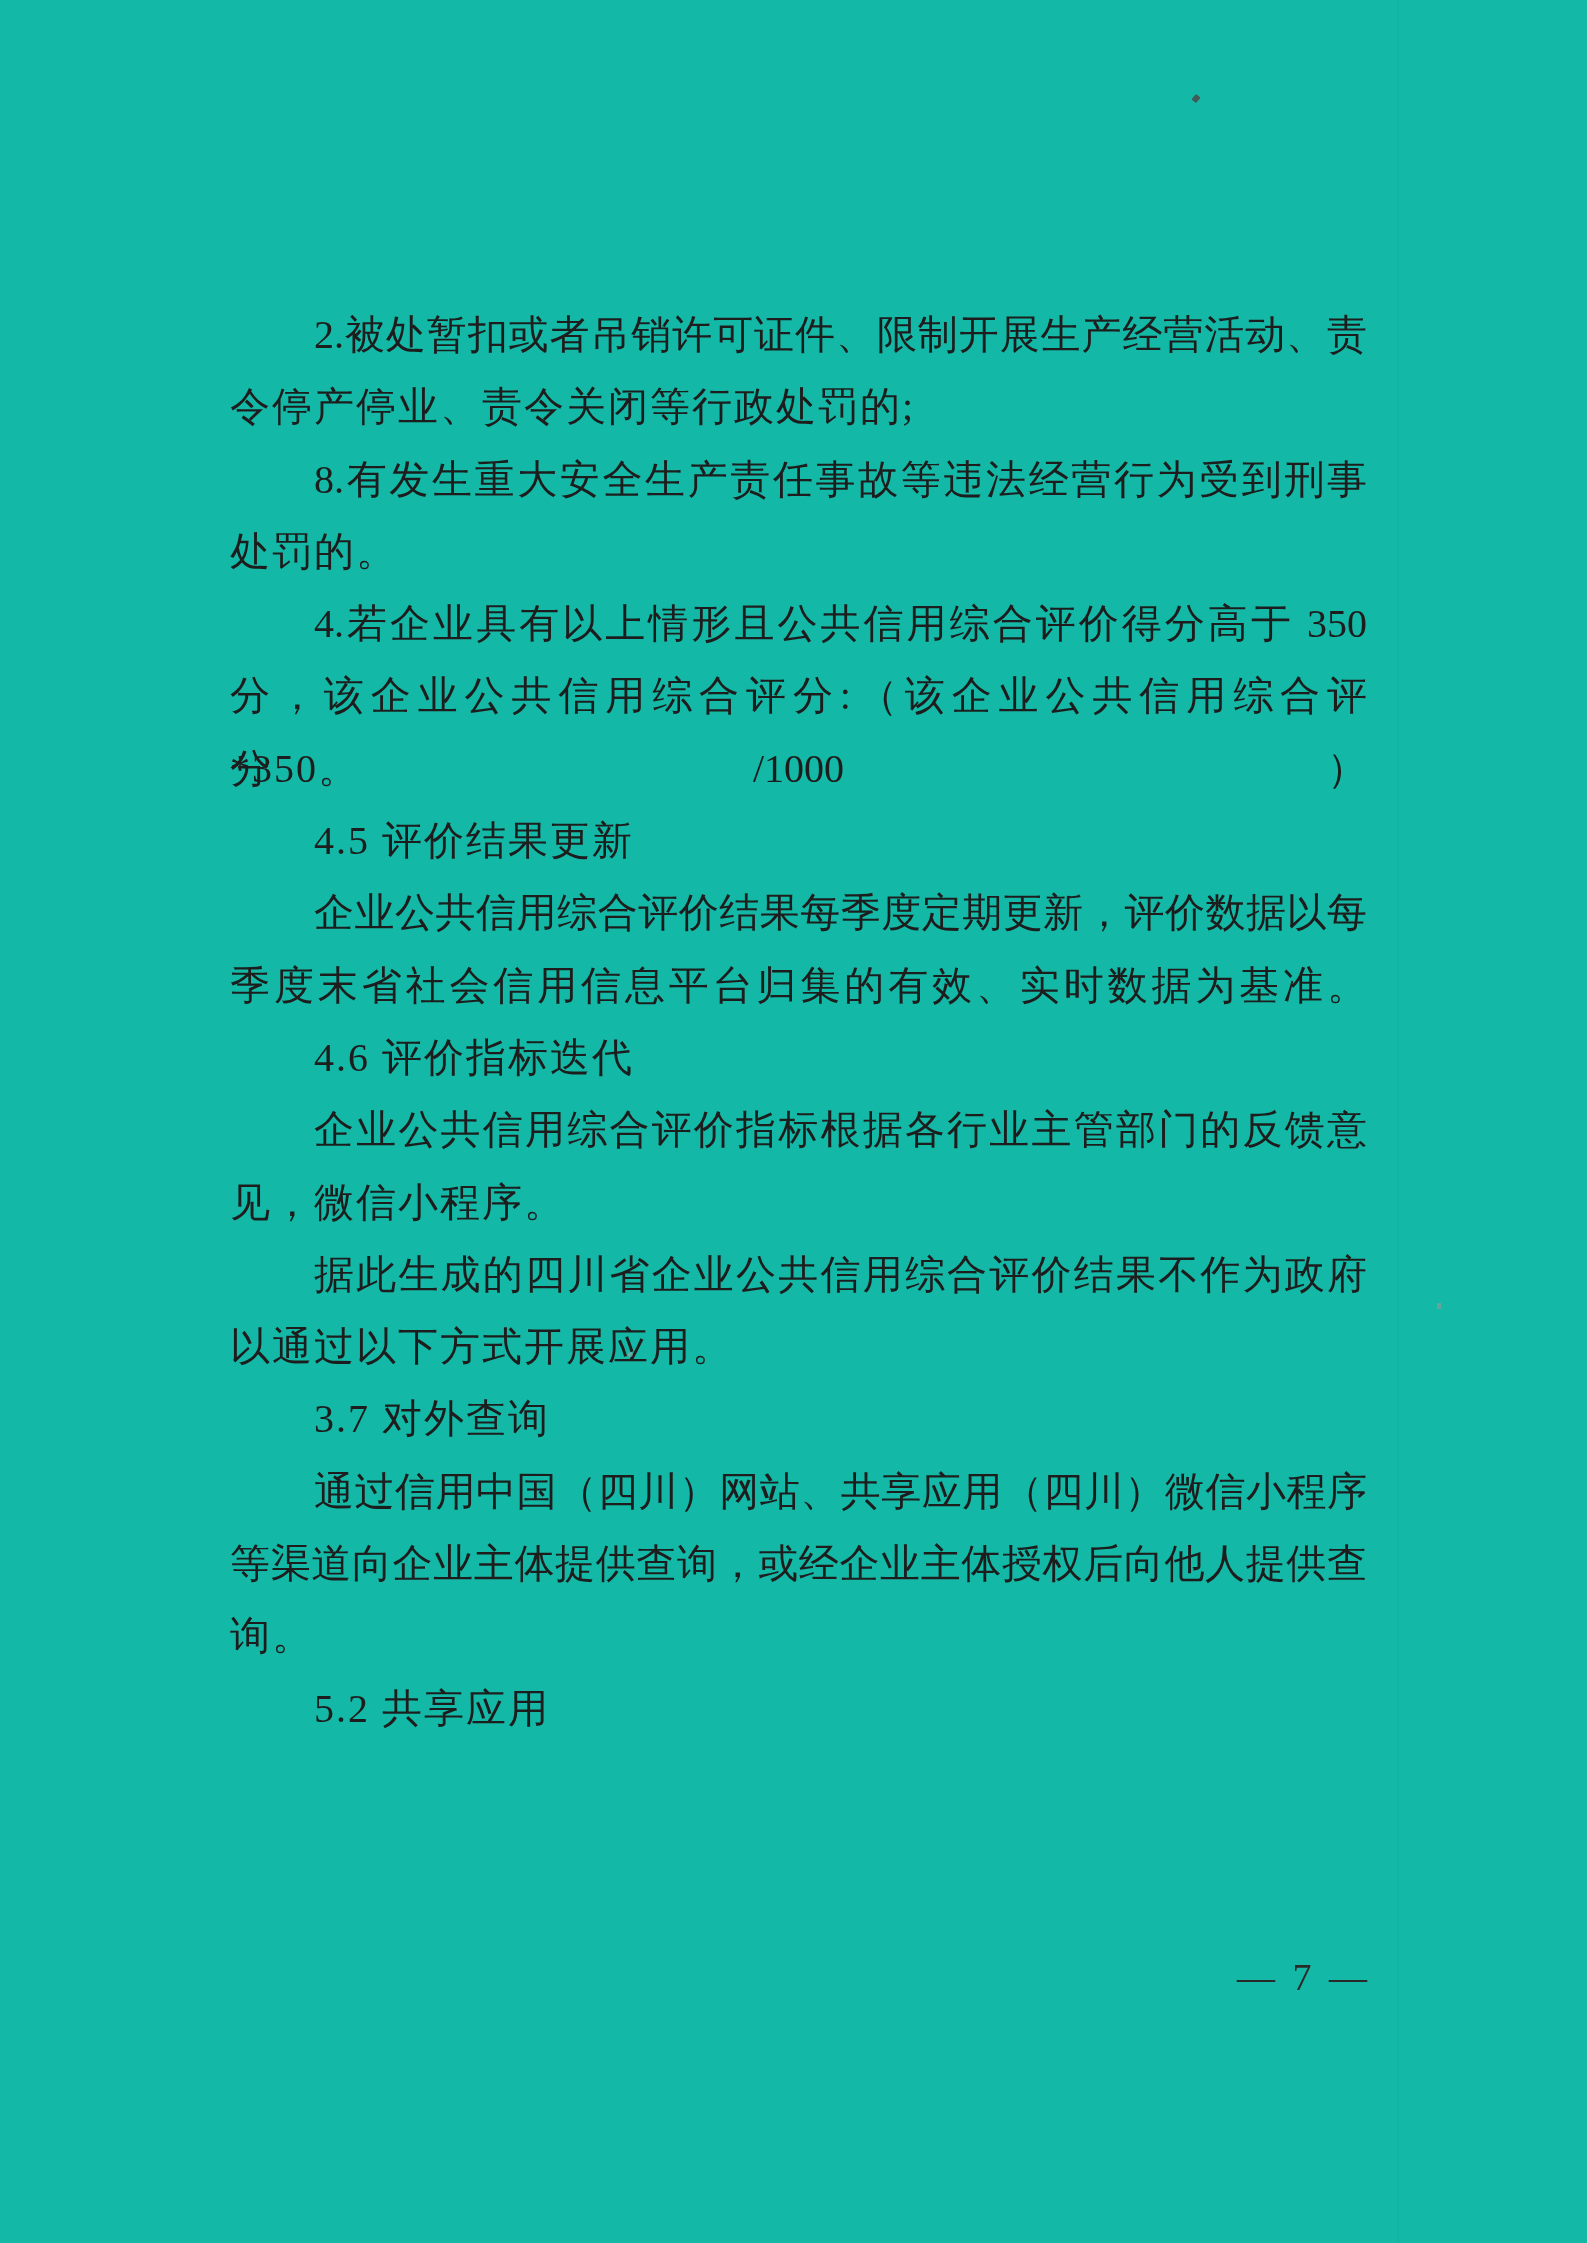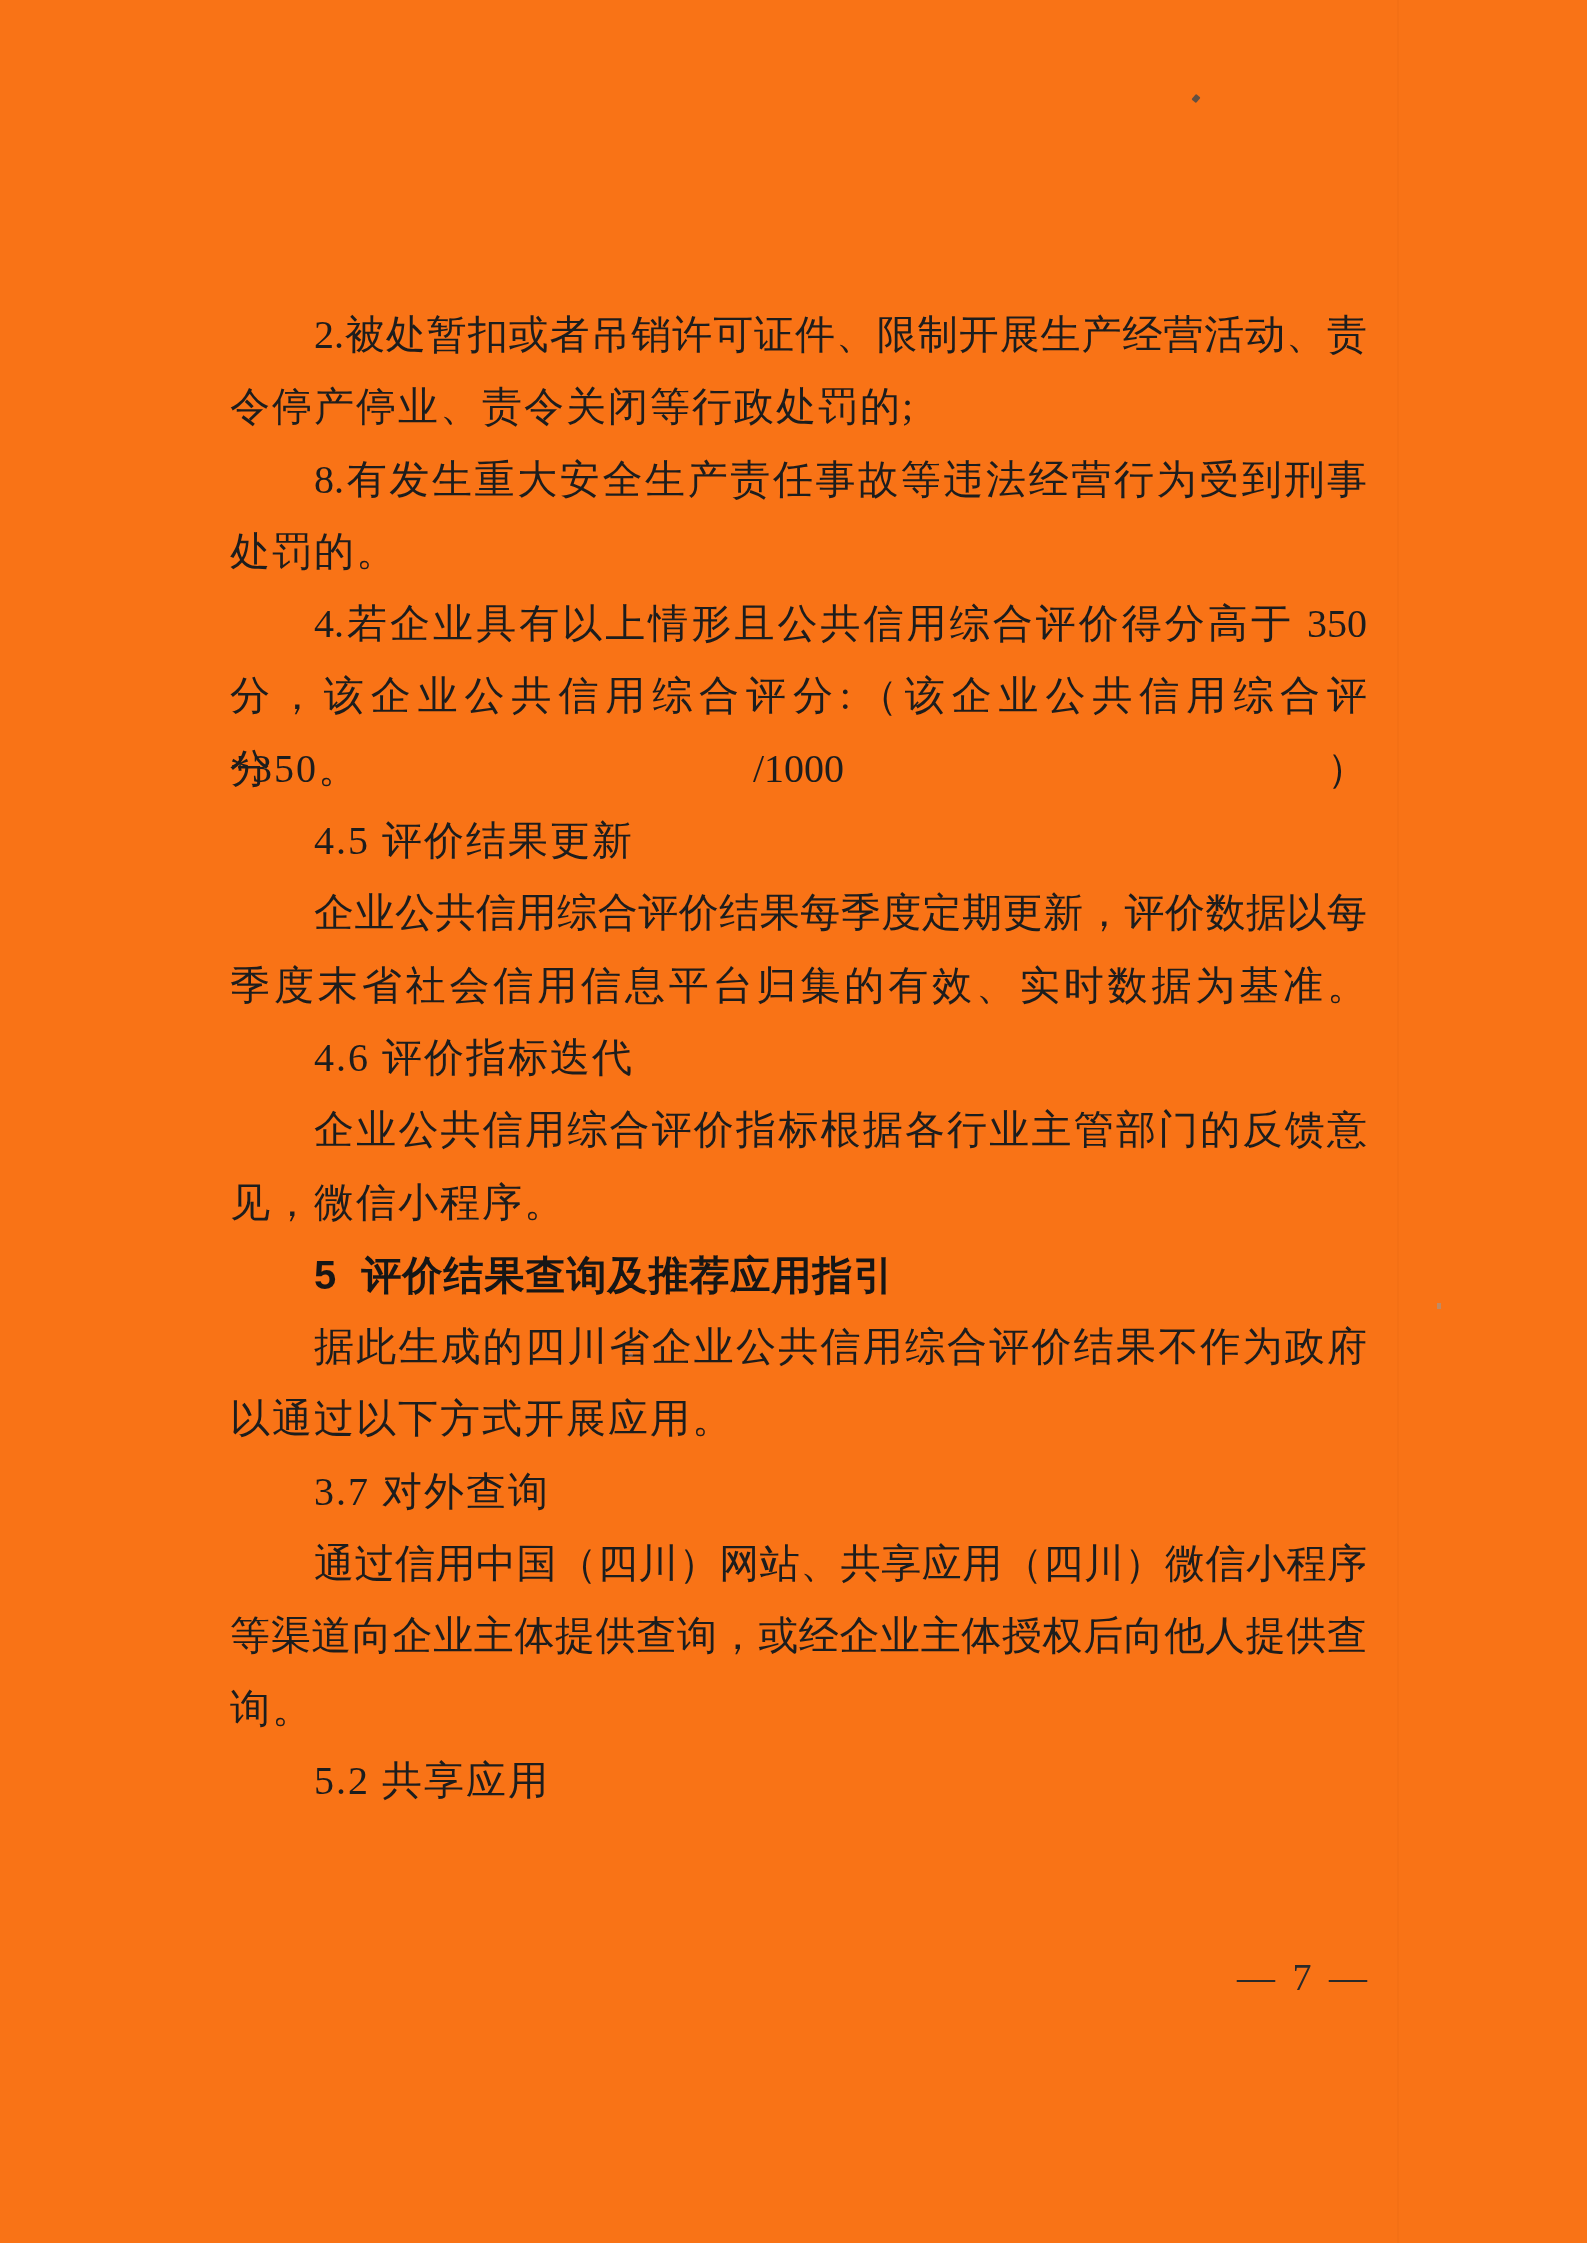--- a/index.html
+++ b/index.html
@@ -6,21 +6,21 @@
   html, body {
     width: 1587px;
     height: 2243px;
     background: #f4f4f4;
     font-family: "Liberation Serif", "DejaVu Serif", serif;
   }
   .page {
     position: relative;
     width: 1587px;
     height: 2243px;
-    background: #f97316;
+    background: #14b8a6;
     overflow: hidden;
   }
   
   .streak {
     position: absolute;
     top: 0;
     width: 2px;
     height: 2243px;
     background: #000;
     opacity: 0.018;
@@ -102,21 +102,20 @@
       <div class="line">处罚的。</div>
       <div class="line indent full">4.若企业具有以上情形且公共信用综合评价得分高于 350</div>
       <div class="line full">分，该企业公共信用综合评分:（该企业公共信用综合评分/1000）</div>
       <div class="line">*350。</div>
       <div class="line indent">4.5 评价结果更新</div>
       <div class="line indent full">企业公共信用综合评价结果每季度定期更新，评价数据以每</div>
       <div class="line full">季度末省社会信用信息平台归集的有效、实时数据为基准。</div>
       <div class="line indent">4.6 评价指标迭代</div>
       <div class="line indent full">企业公共信用综合评价指标根据各行业主管部门的反馈意</div>
       <div class="line">见，微信小程序。</div>
-      <div class="line indent heading-bold">5  评价结果查询及推荐应用指引</div>
       <div class="line indent full">据此生成的四川省企业公共信用综合评价结果不作为政府</div>
       <div class="line">以通过以下方式开展应用。</div>
       <div class="line indent">3.7 对外查询</div>
       <div class="line indent full">通过信用中国（四川）网站、共享应用（四川）微信小程序</div>
       <div class="line full">等渠道向企业主体提供查询，或经企业主体授权后向他人提供查</div>
       <div class="line">询。</div>
       <div class="line indent">5.2 共享应用</div>
     </div>
   <div class="footer">— 7 —</div>
   <div class="speck s1"></div>

